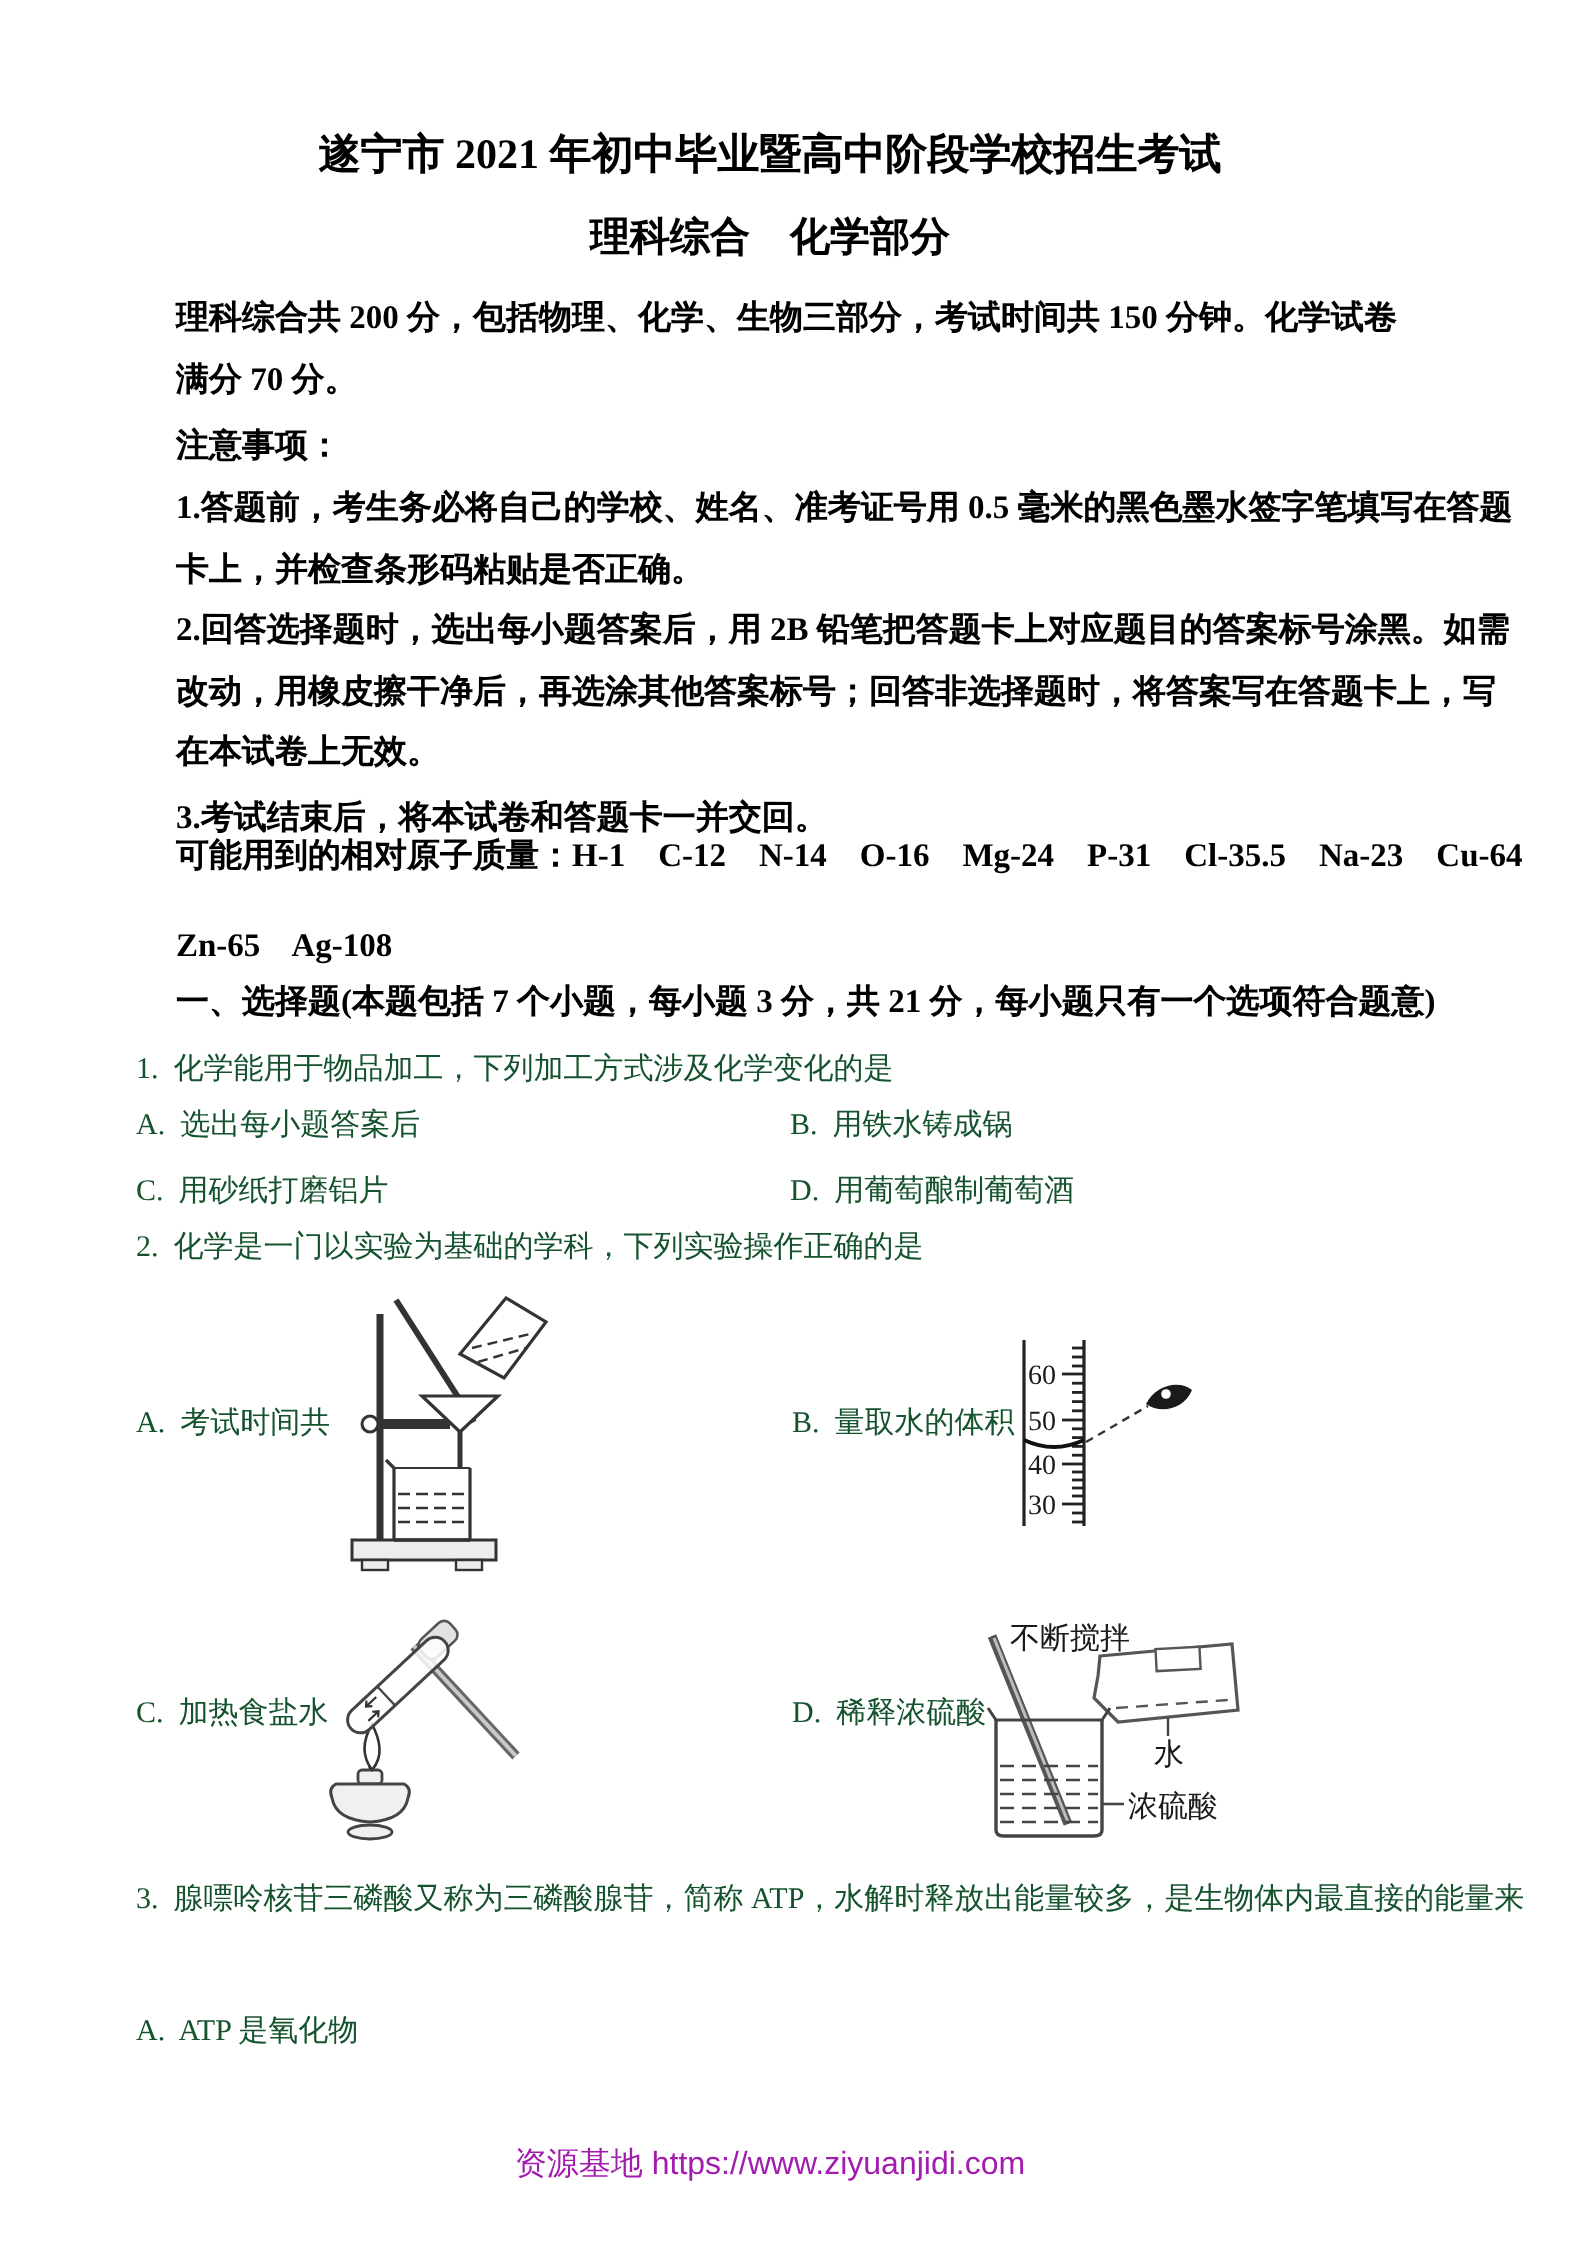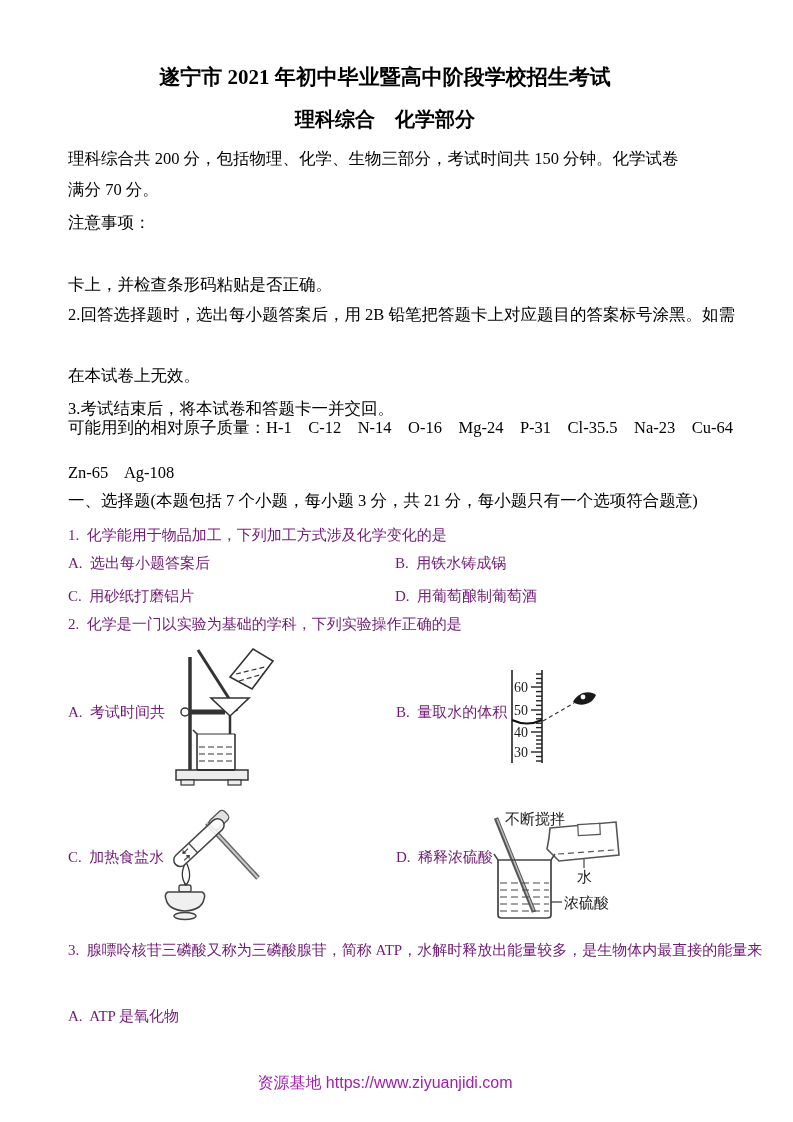--- a/index.html
+++ b/index.html
@@ -1,42 +1,44 @@
 <!DOCTYPE html>
 <html><head>
 <meta charset="utf-8">
 <style>
   html,body{margin:0;padding:0;background:#ffffff;}
   .page{position:relative;width:770px;height:1122px;background:#fff;
         font-family:"Liberation Serif","DejaVu Serif",serif;color:#000;overflow:hidden;}
   .line{position:absolute;left:68px;white-space:pre;line-height:1.25;}
-  .b{font-weight:400;font-size:16.5px;}
-  .q{font-size:15px;color:#701a75;}
+  .b{font-weight:700;font-size:16.5px;margin-left:20px;}
+  .q{font-size:15px;color:#14532d;}
   .c{left:0;width:100%;text-align:center;}
   .t1{font-size:21px;font-weight:700;}
   .t2{font-size:20px;font-weight:700;}
   .col2{left:395px;}
   .fig{position:absolute;}
   .fig svg text{font-family:"Liberation Serif","DejaVu Serif",serif;fill:#1a1a1a;}
   .footer{font-family:"Liberation Sans","DejaVu Sans",sans-serif;color:#a21caf;font-size:16px;}
 </style>
 </head>
 <body>
 
 <div class="page">
 
   <div class="line c t1" style="top:64px">遂宁市 2021 年初中毕业暨高中阶段学校招生考试</div>
   <div class="line c t2" style="top:107px">理科综合　化学部分</div>
 
   <div class="line b" style="top:149px">理科综合共 200 分，包括物理、化学、生物三部分，考试时间共 150 分钟。化学试卷</div>
   <div class="line b" style="top:180px">满分 70 分。</div>
 
   <div class="line b" style="top:213px">注意事项：</div>
+  <div class="line b" style="top:244px">1.答题前，考生务必将自己的学校、姓名、准考证号用 0.5 毫米的黑色墨水签字笔填写在答题</div>
   <div class="line b" style="top:275px">卡上，并检查条形码粘贴是否正确。</div>
   <div class="line b" style="top:305px">2.回答选择题时，选出每小题答案后，用 2B 铅笔把答题卡上对应题目的答案标号涂黑。如需</div>
+  <div class="line b" style="top:336px">改动，用橡皮擦干净后，再选涂其他答案标号；回答非选择题时，将答案写在答题卡上，写</div>
   <div class="line b" style="top:366px">在本试卷上无效。</div>
   <div class="line b" style="top:399px">3.考试结束后，将本试卷和答题卡一并交回。</div>
 
   <div class="line b" style="top:418px">可能用到的相对原子质量：H-1    C-12    N-14    O-16    Mg-24    P-31    Cl-35.5    Na-23    Cu-64</div>
   <div class="line b" style="top:463px">Zn-65    Ag-108</div>
 
   <div class="line b" style="top:491px">一、选择题(本题包括 7 个小题，每小题 3 分，共 21 分，每小题只有一个选项符合题意)</div>
 
   <div class="line q" style="top:526px">1.  化学能用于物品加工，下列加工方式涉及化学变化的是</div>
   <div class="line q" style="top:554px">A.  选出每小题答案后</div>

